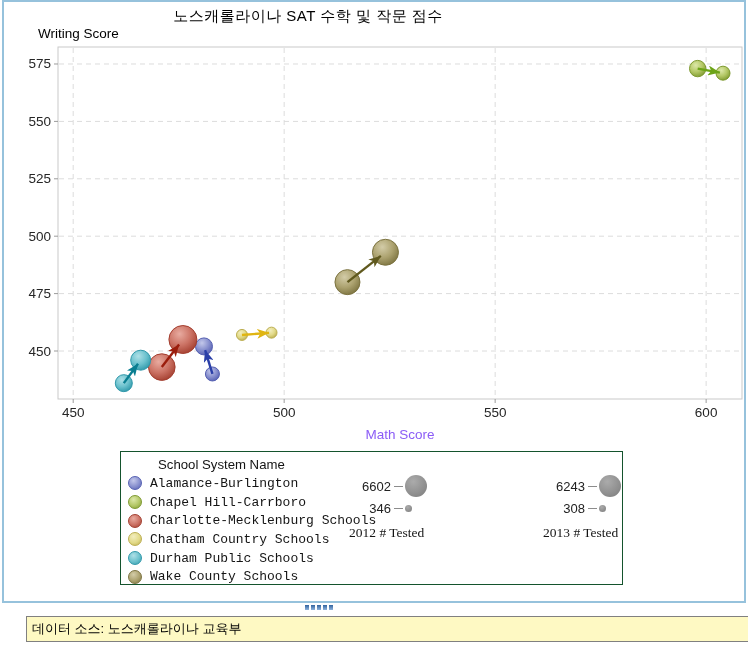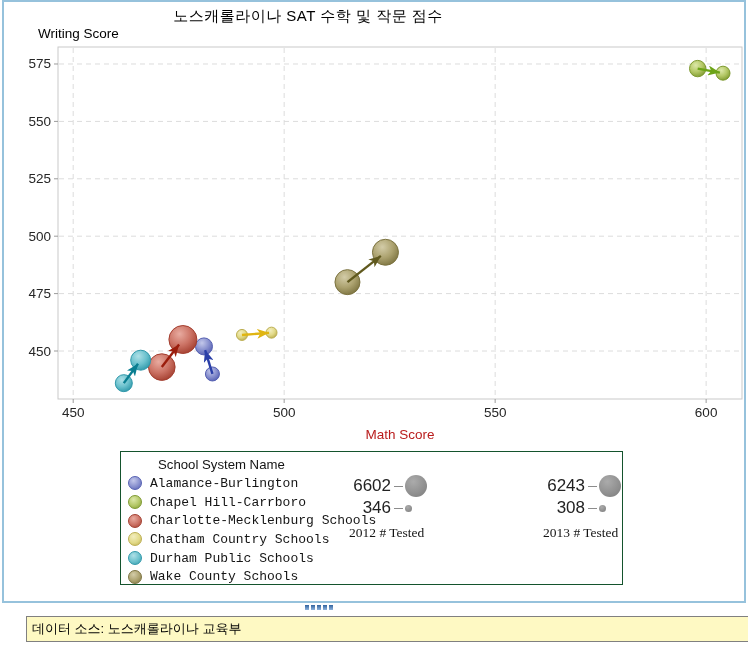--- a/index.html
+++ b/index.html
@@ -4,34 +4,34 @@
 <style>
   html,body{margin:0;padding:0;}
   body{width:748px;height:658px;position:relative;background:#ffffff;
        font-family:"Liberation Sans",sans-serif;overflow:hidden;}
   .panel{position:absolute;left:2px;top:0;width:740px;height:599px;
          background:#ffffff;border:2px solid #96C2DC;}
   .title{position:absolute;left:2px;top:7px;width:612px;text-align:center;
          font-size:15px;color:#000;letter-spacing:0.5px;}
   .ylab{position:absolute;left:38px;top:26px;font-size:13.5px;color:#000000;}
   .xlab{position:absolute;left:400px;top:427px;transform:translateX(-50%);
-        font-size:13.5px;color:#b91c1c;text-align:right;}
+        font-size:13.5px;color:#8b5cf6;text-align:right;}
   svg#plot{position:absolute;left:0;top:0;}
   .legend{position:absolute;left:120px;top:451px;width:503px;height:134px;
           box-sizing:border-box;border:1px solid #14532d;background:#fff;overflow:hidden;}
   .lg-title{margin:5px 0 1px 37px;font-size:13.2px;color:#141414;line-height:16px;}
   .lg-item{display:flex;align-items:center;height:18.7px;margin-left:7px;}
   .lg-swatch{width:12px;height:12px;border-radius:50%;margin-right:8px;flex:none;box-sizing:content-box;}
   .lg-label{font-size:13px;color:#141414;white-space:nowrap;font-family:Liberation Mono, monospace;}
   .size-group{position:absolute;top:21px;width:190px;}
   #sg0{left:228px;}
   #sg1{left:422px;}
   .size-row{display:flex;align-items:center;height:26px;}
   .size-row.small{height:18px;}
-  .size-num{width:42px;text-align:right;font-size:17px;color:#222;flex:none;}
+  .size-num{width:42px;text-align:right;font-size:13px;color:#222;flex:none;}
   .size-line{width:9px;height:1px;background:#8C8C8C;margin:0 2px 0 3px;flex:none;}
   .size-bub{border-radius:50%;flex:none;
             background:radial-gradient(circle at 38% 30%,#ABABAB,#8F8F8F 60%,#7A7A7A);}
   .size-bub.big{width:22px;height:22px;}
   .size-bub.small{width:7px;height:7px;}
   .size-caption{margin-top:8px;width:88px;text-align:left;font-size:13.5px;color:#141414;white-space:nowrap;font-family:Liberation Serif, serif;}
   .grip{position:absolute;left:305px;top:605px;display:flex;gap:2px;}
   .grip span{width:4px;height:5px;background:linear-gradient(180deg,#31639E,#8FB3DC);}
   .footer{position:absolute;left:5px;top:616px;width:736px;height:26px;box-sizing:border-box;
           border:1px solid #808080;background:#fef9c3;line-height:24px;padding-left:5px;

